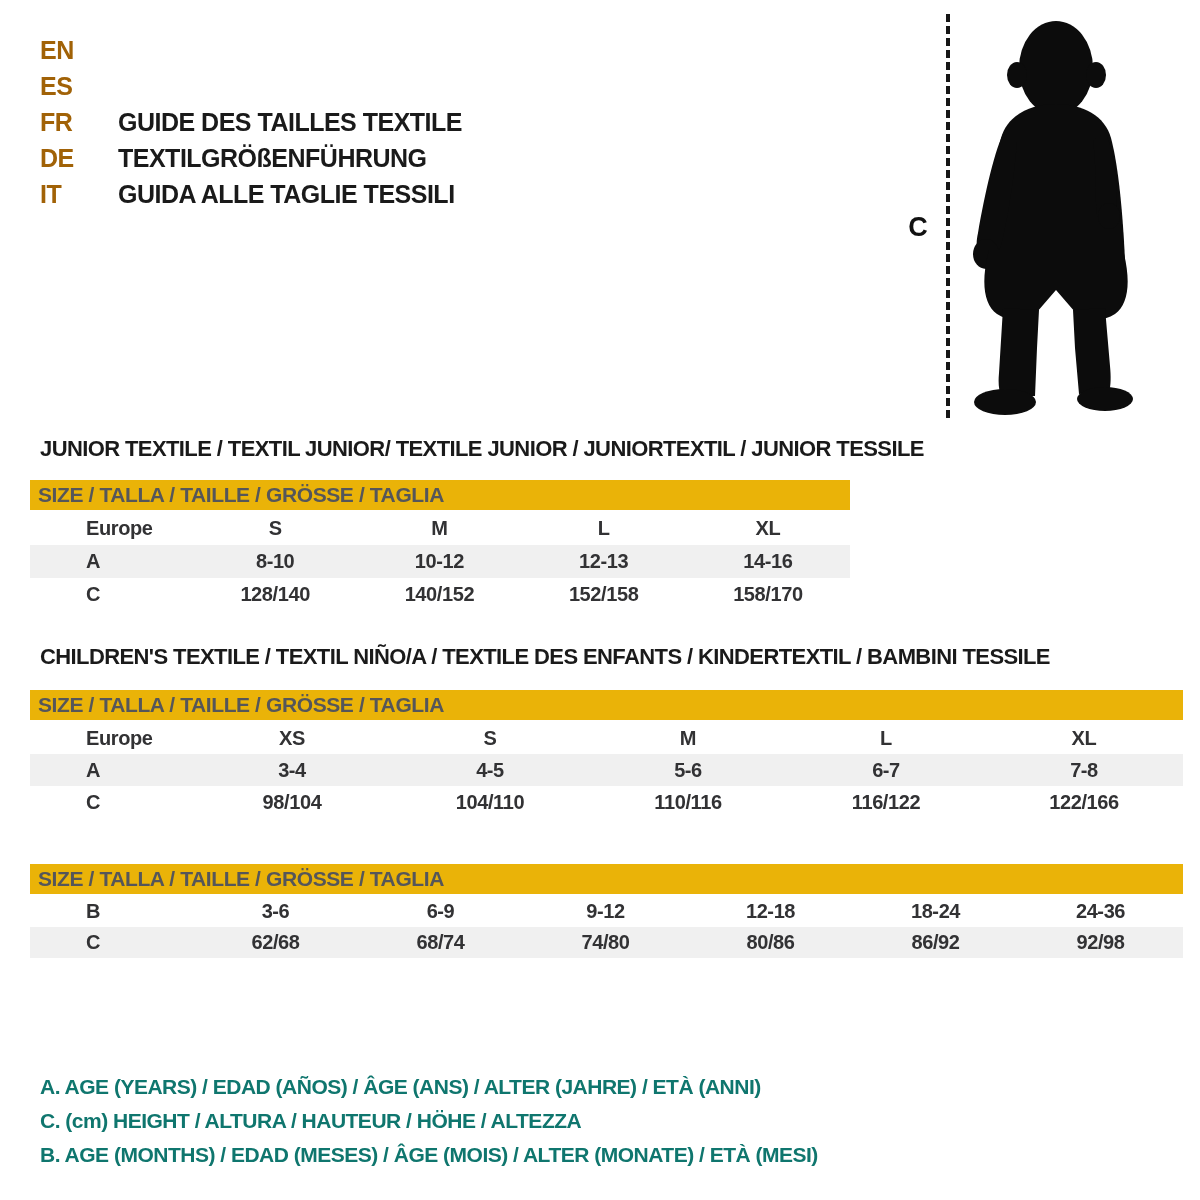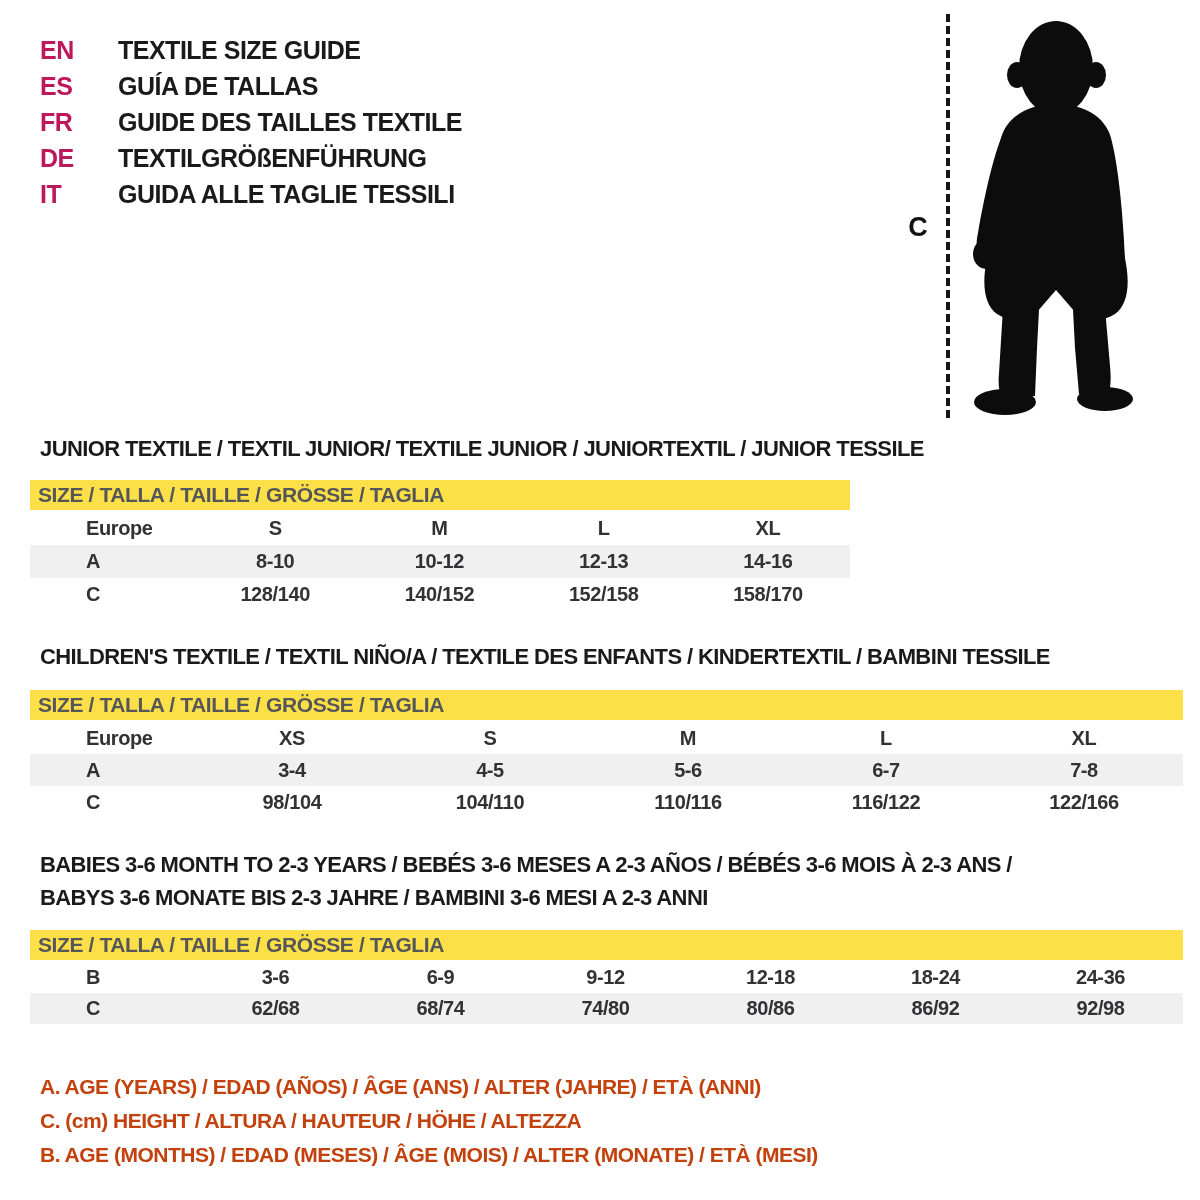--- a/index.html
+++ b/index.html
@@ -3,74 +3,72 @@
 <meta charset="utf-8">
 <style>
   * { margin:0; padding:0; box-sizing:border-box; }
   html,body { width:1200px; height:1200px; background:#ffffff; overflow:hidden;
               font-family:"Liberation Sans", sans-serif; }
   .page { position:relative; width:1200px; height:1200px; background:#fff; }
 
   
   .lang-block { position:absolute; left:40px; top:32px; }
   .lang-row { display:flex; height:36px; align-items:center; }
-  .lang-code { width:78px; font-size:25px; font-weight:bold; color:#be185d; letter-spacing:-0.5px; }
+  .lang-code { width:78px; font-size:25px; font-weight:bold; color:#a16207; letter-spacing:-0.5px; }
   .lang-label { font-size:25px; font-weight:bold; color:#1a1a1a; letter-spacing:-0.5px; white-space:nowrap; }
 
   
   .measure-line { position:absolute; left:946px; top:14px; height:404px; width:0;
                   border-left:4px dashed #161616; }
   .measure-label { position:absolute; left:898px; top:212px; width:40px; text-align:center;
                    font-size:27px; font-weight:bold; color:#111; }
   .toddler { position:absolute; left:965px; top:18px; width:170px; height:400px; }
 
   
   .tbl { position:absolute; }
   .t0 { left:30px; top:436px; width:820px; }
   .t1 { left:30px; top:644px; width:1153px; }
   .t2 { left:30px; top:848px; width:1153px; }
   .tbl-title { font-size:22px; line-height:25px; font-weight:bold; color:#1a1a1a;
                letter-spacing:-0.6px; margin-left:10px; white-space:nowrap; }
   .t2 .tbl-title { line-height:33px; }
-  .tbl-header { background:#fde047; height:30px; display:flex; align-items:center;
+  .tbl-header { background:#eab308; height:30px; display:flex; align-items:center;
                 padding-left:8px; font-size:21px; font-weight:bold; color:#55565a;
                 letter-spacing:-0.4px; }
   .t0 .tbl-header { margin-top:19px; }
   .t1 .tbl-header { margin-top:21px; }
   .t2 .tbl-header { margin-top:16px; }
   .tbl-rows { margin-top:2px; }
   .row { display:flex; align-items:center; }
   .t0 .row { height:33px; }
   .t1 .row { height:32px; }
   .t2 .row { height:31px; }
   .row.shaded { background:#f0f0f0; }
   .lbl { width:115px; padding-left:8px; font-size:20px; font-weight:bold; color:#323234;
          letter-spacing:-0.4px;margin-left:48px; }
   .val { flex:1; text-align:center; font-size:20px; font-weight:bold; color:#323234;
          letter-spacing:-0.4px; }
 
   
   .legend { position:absolute; left:40px; top:1070px; }
-  .legend-line { font-size:21px; line-height:34px; font-weight:bold; color:#c2410c;
+  .legend-line { font-size:21px; line-height:34px; font-weight:bold; color:#0f766e;
                  letter-spacing:-0.5px; white-space:nowrap; }
 </style>
 </head>
 <body>
 
 <div class="page">
 
   <div class="lang-block">
   <div class="lang-row">
     <span class="lang-code">EN</span>
-    <span class="lang-label">TEXTILE SIZE GUIDE</span>
   </div>
 
   <div class="lang-row">
     <span class="lang-code">ES</span>
-    <span class="lang-label">GUÍA DE TALLAS</span>
   </div>
 
   <div class="lang-row">
     <span class="lang-code">FR</span>
     <span class="lang-label">GUIDE DES TAILLES TEXTILE</span>
   </div>
 
   <div class="lang-row">
     <span class="lang-code">DE</span>
     <span class="lang-label">TEXTILGRÖßENFÜHRUNG</span>
@@ -164,24 +162,20 @@
   <span class="val">98/104</span>
           <span class="val">104/110</span>
           <span class="val">110/116</span>
           <span class="val">116/122</span>
           <span class="val">122/166</span>
         </div>
 </div>
   </section>
 
   <section class="tbl t2">
-    <div class="tbl-title">
-        <div>BABIES 3-6 MONTH TO 2-3 YEARS / BEBÉS 3-6 MESES A 2-3 AÑOS / BÉBÉS 3-6 MOIS À 2-3 ANS /</div>
-        <div>BABYS 3-6 MONATE BIS 2-3 JAHRE / BAMBINI 3-6 MESI A 2-3 ANNI</div>
-      </div>
     <div class="tbl-header">SIZE / TALLA / TAILLE / GRÖSSE / TAGLIA</div>
     <div class="tbl-rows">
   <div class="row">
     <span class="lbl">B</span>
   <span class="val">3-6</span>
           <span class="val">6-9</span>
           <span class="val">9-12</span>
           <span class="val">12-18</span>
           <span class="val">18-24</span>
           <span class="val">24-36</span>

